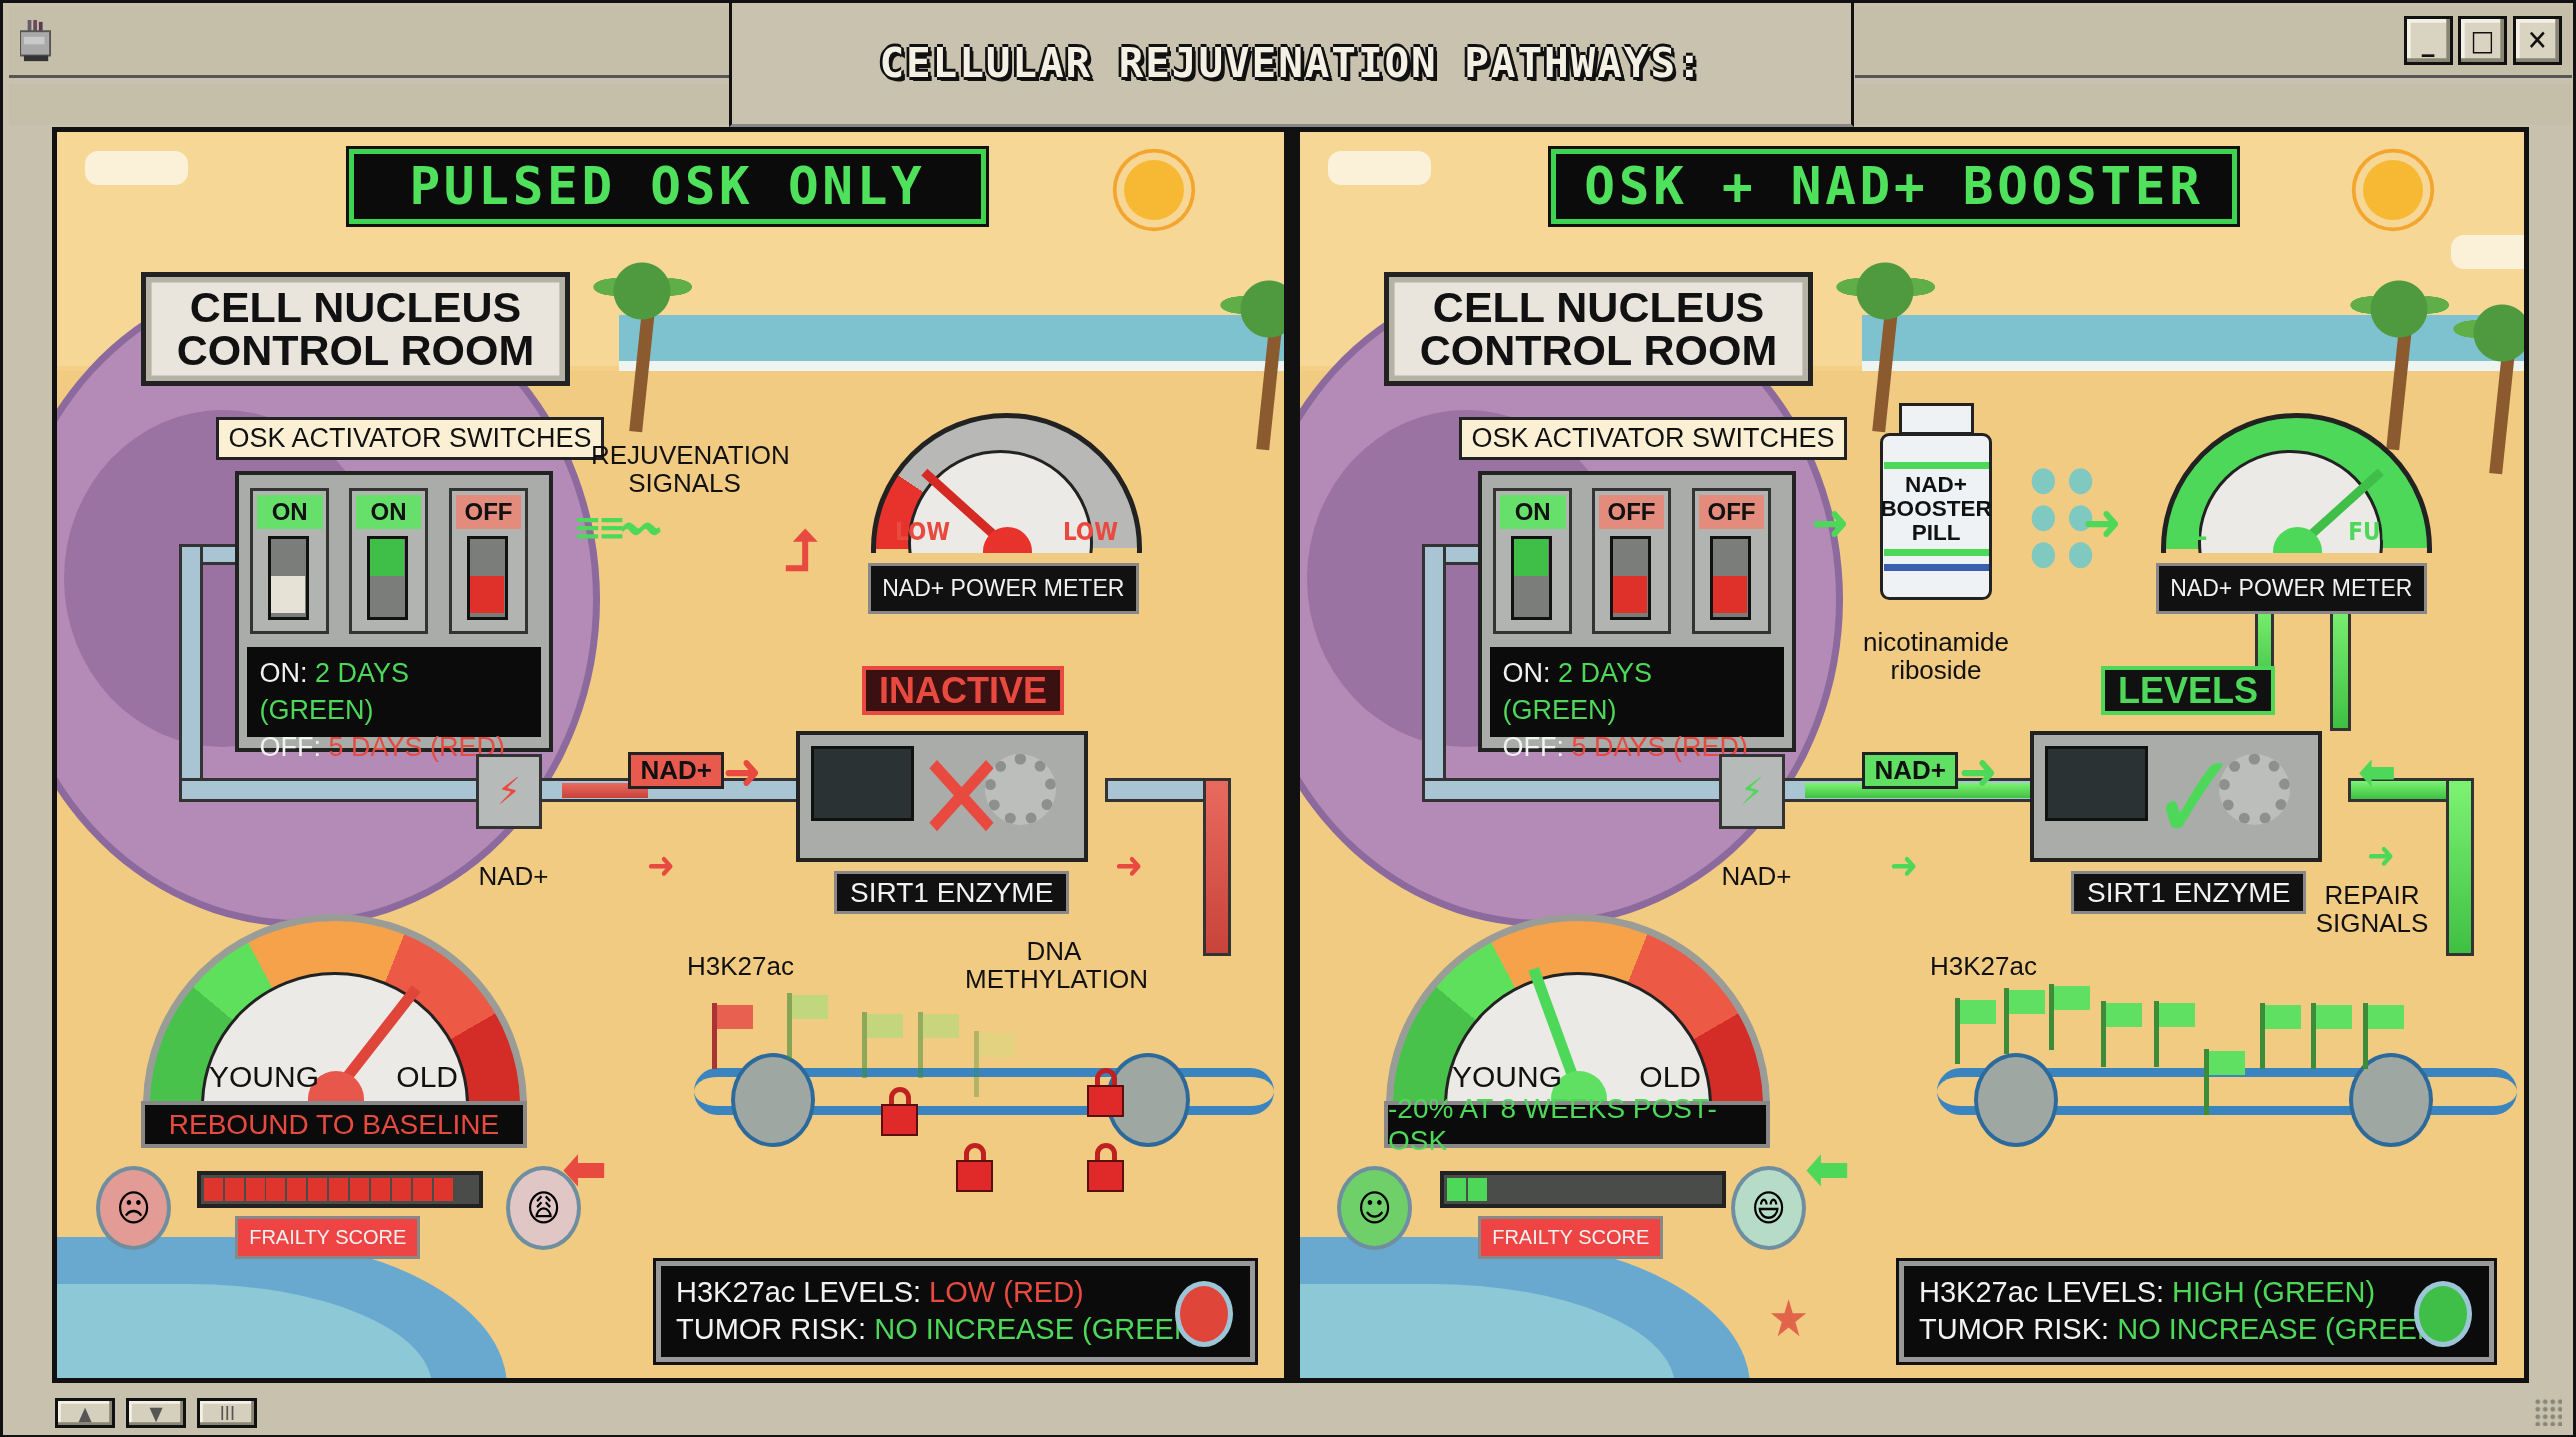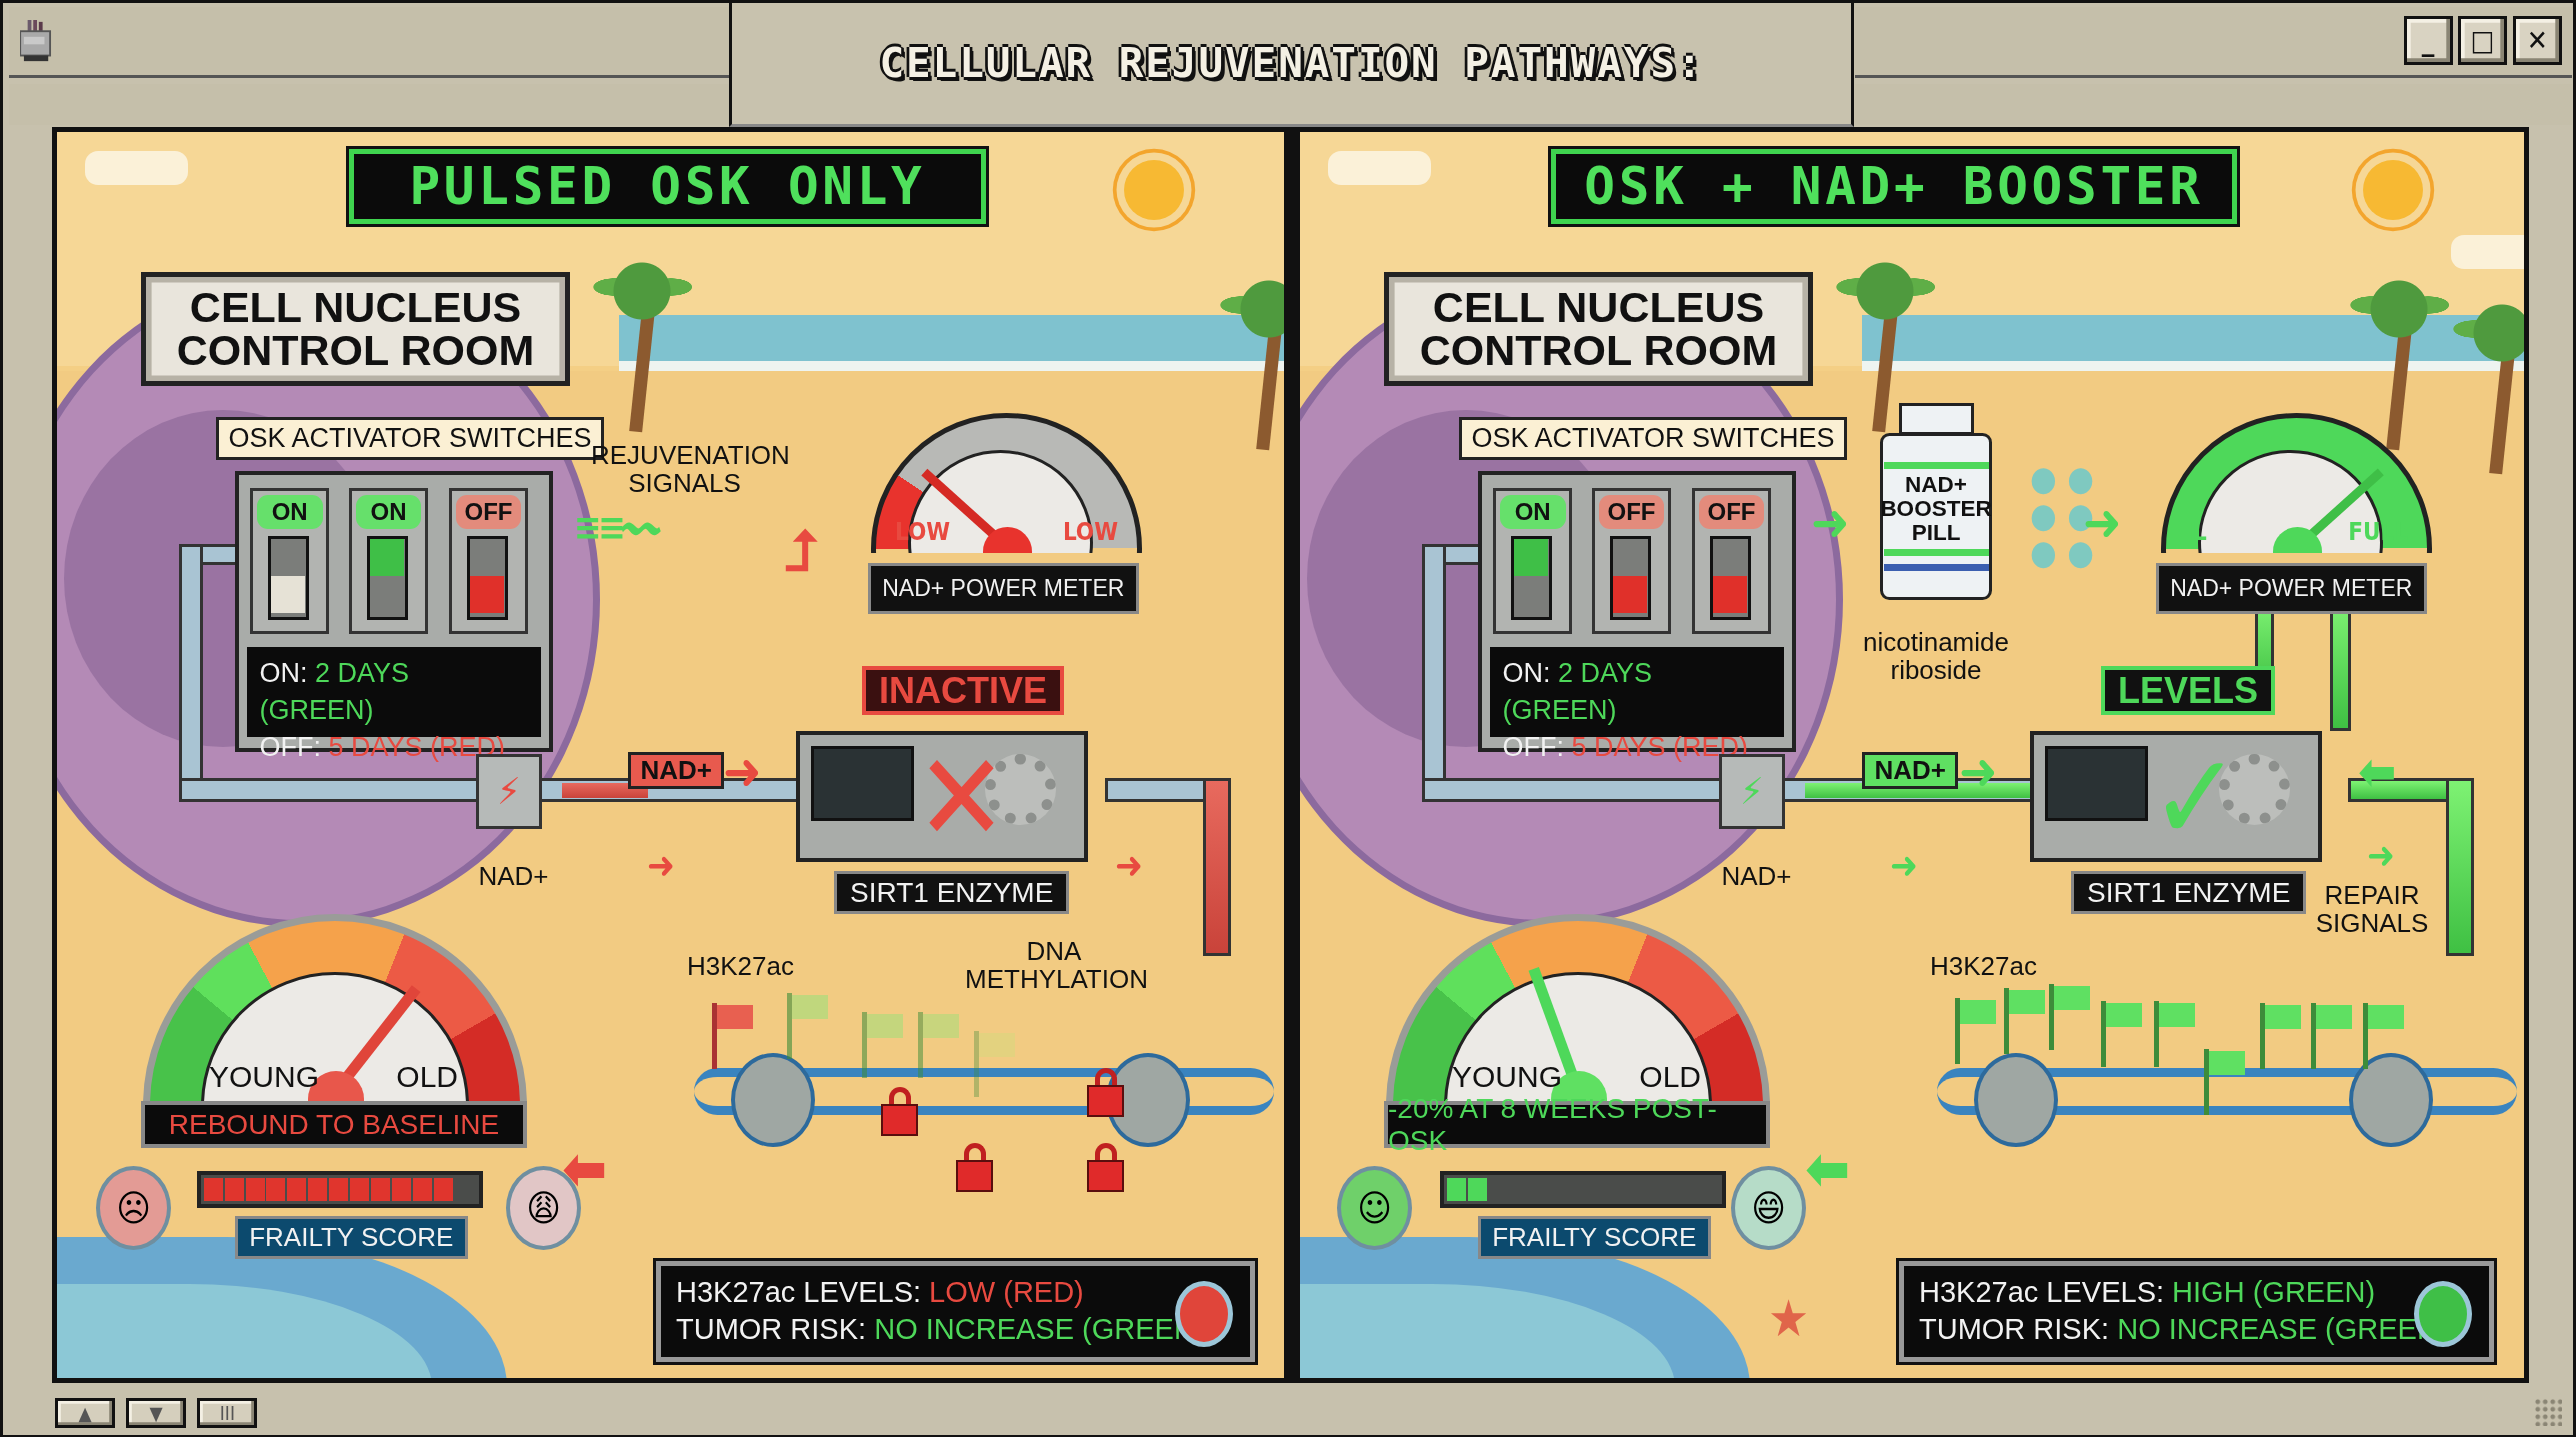--- a/index.html
+++ b/index.html
@@ -28,21 +28,21 @@
 .sun{position:absolute;width:60px;height:60px;border-radius:50%;background:#f7b933;box-shadow:0 0 0 7.5px #f6d796,0 0 0 11.2px #f3a52d}
 .cloud{position:absolute;width:103px;height:34px;background:#fbf1d8;border-radius:13px}
 .palm{position:absolute;width:103px;height:178px}
 .palm .trunk{position:absolute;left:45px;top:47px;width:13px;height:131px;background:#8c5a2f;transform:rotate(6deg)}
 .palm .leaves{position:absolute;left:0;top:0;width:103px;height:66px;background:radial-gradient(circle at 51px 37px,#4f9a3e 0 28px,transparent 29px),radial-gradient(ellipse at 23.4px 33px,#5fae47 0 20.6px,transparent 21.5px),radial-gradient(ellipse at 80px 33px,#5fae47 0 20.6px,transparent 21.5px)}
 .heading{position:absolute;top:17px;height:75px;background:#0b0b0b;border:5.6px solid #3fd44f;outline:3.7px solid #111;display:flex;align-items:center;justify-content:center;font-family:"DejaVu Sans Mono",monospace;font-weight:bold;font-size:51px;color:#4fe05c;letter-spacing:3.7px}
 .sign{position:absolute;left:84px;top:140px;width:429px;height:114px;background:#e9e5dc;border:5.6px solid #222;box-shadow:inset 0 0 0 5.6px #b7b2a6;display:flex;flex-direction:column;align-items:center;justify-content:center;font-weight:bold;font-size:43px;line-height:43px;color:#111;font-family:"Liberation Sans",sans-serif}
 .sw-label{position:absolute;left:159px;top:285px;height:43px;padding:0 9.4px;background:#fbf0d4;border:3.7px solid #222;font-size:27px;display:flex;align-items:center;color:#111;font-family:"Liberation Sans",sans-serif}
 .sw-box{position:absolute;left:178px;top:339px;width:318px;height:281px;background:#a9aca9;border:4.7px solid #222}
 .sw{position:absolute;top:13px;width:79px;height:146px;background:#b2b4b1;border:3.7px solid #333}
-.sw .lbl{position:absolute;top:3.7px;left:3.7px;right:3.7px;height:34px;border-radius:11px;font-weight:bold;font-size:24px;display:flex;align-items:center;justify-content:center;color:#111;font-family:"Liberation Sans",sans-serif}
+.sw .lbl{position:absolute;top:3.7px;left:3.7px;right:3.7px;height:34px;border-radius:0;font-weight:bold;font-size:24px;display:flex;align-items:center;justify-content:center;color:#111;font-family:"Liberation Sans",sans-serif}
 .sw .lbl.on{background:#66e06b}
 .sw .lbl.off{background:#e38b7c}
 .sw .slot{position:absolute;left:15px;top:45px;width:41px;height:84px;background:#7b7d7a;border:3.7px solid #111}
 .sw .knob{position:absolute;left:0;width:34px;height:37px}
 .sw-status{position:absolute;left:7.5px;top:172px;width:294px;height:90px;background:#0b0b0b;padding:7.5px 13px;font-size:27px;line-height:37px;color:#f2f2f2;font-family:"Liberation Sans",sans-serif}
 .green{color:#4ed85a}.red{color:#e84a40}
 .pipe{position:absolute;background:#a9c4d3;border:3.7px solid #333}
 .pipe.fill-red{background:linear-gradient(#e86a5e,#c9433a)}
 .pipe.fill-green{background:linear-gradient(#7ef273,#3fc043)}
 .valve{position:absolute;width:66px;height:75px;background:#b6bab8;border:3.7px solid #333;display:flex;align-items:center;justify-content:center;font-size:37px}
@@ -71,21 +71,21 @@
 .age .clip{position:absolute;left:0;top:0;width:384px;height:187px;overflow:hidden}
 .age .arc{position:absolute;left:0;top:0;width:384px;height:384px;border-radius:50%;border:7.5px solid #9a9c98;background:conic-gradient(from 270deg,#48c24a 0 40deg,#5fe05c 40deg 62deg,#f5a24b 62deg 112deg,#ec5a45 112deg 150deg,#d42c26 150deg 180deg,transparent 180deg)}
 .age .inner{position:absolute;left:58px;top:58px;width:268px;height:268px;border-radius:50%;background:#eceae6;border:3.7px solid #222}
 .age .yg,.age .od{position:absolute;bottom:7.5px;font-size:30px;color:#111;font-family:"Liberation Sans",sans-serif}
 .age .yg{left:66px}.age .od{right:69px}
 .age .needle{position:absolute;left:187px;bottom:9.4px;width:11.2px;height:131px;transform-origin:bottom center}
 .age .hub{position:absolute;left:165px;bottom:0;width:56px;height:30px;border-radius:30px 30px 0 0}
 .age-label{position:absolute;height:47px;background:#0b0b0b;border:4.7px solid #888;display:flex;align-items:center;justify-content:center;font-size:28px;font-family:"Liberation Sans",sans-serif}
 .frailty-bar{position:absolute;width:286px;height:37px;background:#4a4c4a;border:4.7px solid #222;padding:2.8px;display:flex;gap:1.9px}
 .frailty-bar .seg{width:19px;height:100%}
-.frailty-label{position:absolute;height:43px;padding:0 11.2px;background:#0c4a6e;border:3.7px solid #888;color:#f2f2f2;font-size:26px;display:flex;align-items:center;font-family:"Liberation Sans",sans-serif}
+.frailty-label{position:absolute;height:43px;padding:0 11.2px;background:#ef4444;border:3.7px solid #888;color:#f2f2f2;font-size:20px;display:flex;align-items:center;font-family:"Liberation Sans",sans-serif}
 .cellface{position:absolute;width:75px;height:84px;border-radius:50%;border:4.7px solid #6f8fa0;display:flex;align-items:center;justify-content:center;font-size:37px}
 .info{position:absolute;height:101px;background:#0b0b0b;border:5.6px solid #999;outline:3.7px solid #111;padding:7.5px 15px;font-size:29px;line-height:37px;color:#f2f2f2;font-family:"Liberation Sans",sans-serif}
 .info .orb{position:absolute;right:17px;top:15px;width:58px;height:66px;border-radius:50%;border:5.6px solid #9cc6d8}
 .arrow{position:absolute;font-weight:bold;font-size:51px;line-height:51px}
 .dna{position:absolute;height:150px}
 .dna .strand{position:absolute;left:0;top:56px;width:100%;height:47px;border-top:9.4px solid #3a84bf;border-bottom:9.4px solid #3a84bf;border-radius:37px}
 .dna .nucl{position:absolute;top:41px;width:84px;height:94px;border-radius:50%;background:#9fa7a3;border:4.7px solid #2d6a9c}
 .flag{position:absolute;width:43px;height:66px}
 .flag .pole{position:absolute;left:0;top:0;width:4.7px;height:66px;background:#3d8c3a}
 .flag .cloth{position:absolute;left:4.7px;top:1.9px;width:36px;height:24px}

